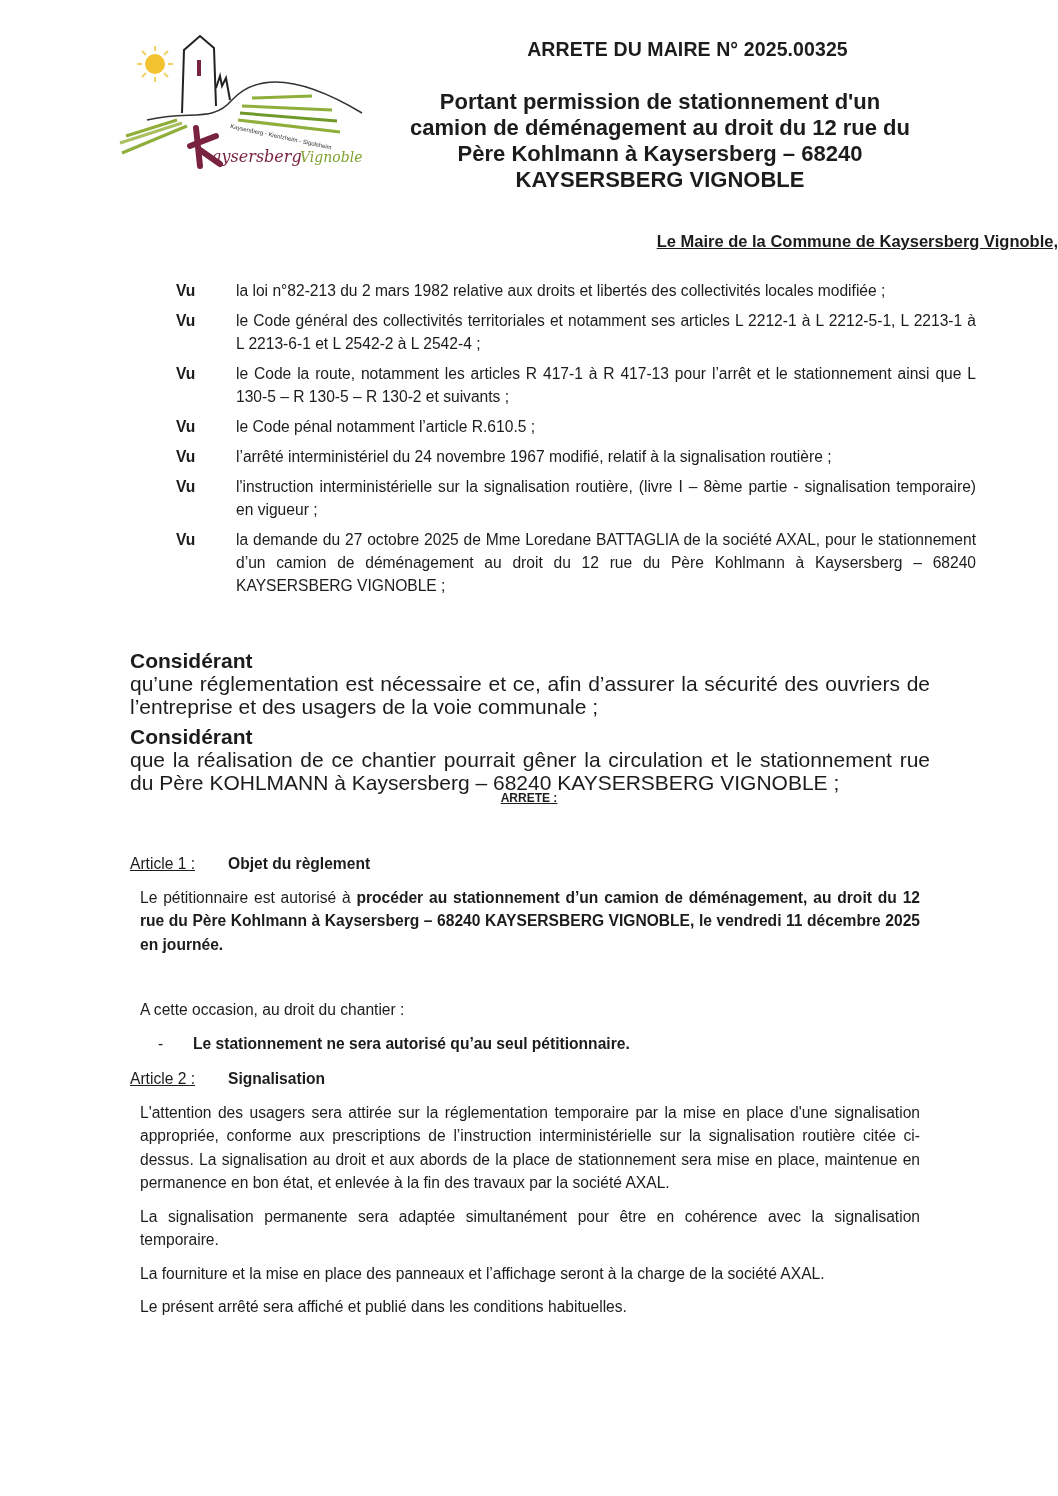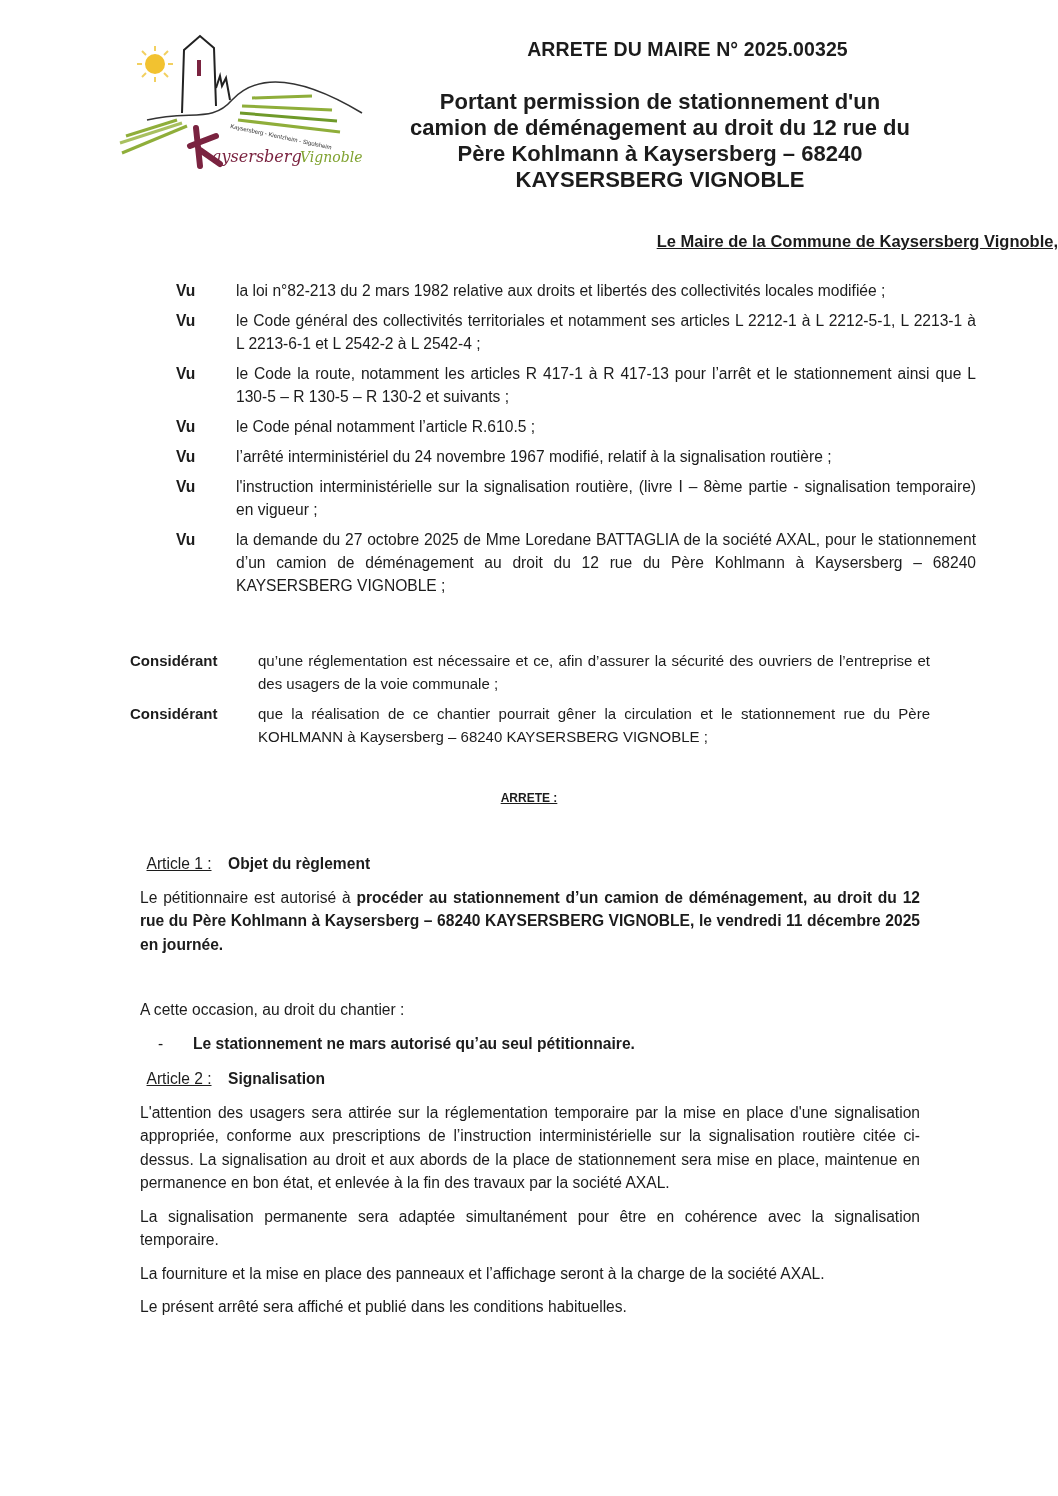--- a/index.html
+++ b/index.html
@@ -11,30 +11,30 @@
   .header-right { position: absolute; left: 400px; top: 38px; width: 520px; text-align: center; }
   .doc-title { font-weight: bold; font-size: 19.5px; margin: 0 0 0 55px; letter-spacing: 0.1px; }
   .doc-subtitle { font-weight: bold; font-size: 22px; line-height: 26px; margin-top: 28px; }
   .preamble { position: absolute; left: 0; top: 232px; width: 1058px; text-align: right;
     font-weight: bold; font-size: 16.5px; text-decoration: underline; }
   .vu-list { position: absolute; left: 130px; top: 279px; width: 800px; margin-left: 46px; }
   .vu-item { display: flex; font-size: 15.6px; line-height: 23px; margin-bottom: 7px; }
   .vu-label { width: 60px; flex: none; font-weight: bold; }
   .vu-text { flex: 1; text-align: justify; }
   .cons-list { position: absolute; left: 130px; top: 649px; width: 800px; }
-  .cons-item { display: flex; font-size: 15px; line-height: 23px; margin-bottom: 7px; }
+  .cons-item { display: flex; font-size: 21px; line-height: 23px; margin-bottom: 7px; flex-direction: column; }
   .cons-label { width: 128px; flex: none; font-weight: bold; }
   .cons-text { flex: 1; text-align: justify; }
   .arrete { position: absolute; left: 0; top: 791px; width: 1058px; text-align: center;
     font-weight: bold; font-size: 12px; text-decoration: underline; }
   .article { position: absolute; left: 130px; width: 800px; font-size: 15.6px; line-height: 23.5px; }
   .art1 { top: 852px; }
   .art2 { top: 1067px; }
   .art-head { display: flex; }
-  .art-num { text-decoration: underline; width: 98px; flex: none; text-align: center; }
+  .art-num { text-decoration: underline; width: 98px; flex: none; }
   .art-title { font-weight: bold; }
   .art-num { font-weight: normal; }
   .just { text-align: justify; margin: 10px; }
   .bold { font-weight: bold; }
   .gap { height: 22px; }
   .bullet { display: flex; margin-left: 28px; }
   .bullet-dash { width: 35px; flex: none; }
 </style>
 </head>
 <body>
@@ -135,21 +135,21 @@
 <div class="article art1">
   <div class="art-head">
     <span class="art-num">Article 1 :</span>
     <span class="art-title">Objet du règlement</span>
   </div>
   <p class="just"><span>Le pétitionnaire est autorisé à </span><span class="bold">procéder au stationnement d’un camion de déménagement, au droit du 12 rue du Père Kohlmann à Kaysersberg – 68240 KAYSERSBERG VIGNOBLE, le vendredi 11 décembre 2025 en journée.</span></p>
   <div class="gap"></div>
   <p class="just">A cette occasion, au droit du chantier :</p>
   <div class="bullet">
     <span class="bullet-dash">-</span>
-    <span class="bold">Le stationnement ne mars autorisé qu’au seul pétitionnaire.</span>
+    <span class="bold">Le stationnement ne sera autorisé qu’au seul pétitionnaire.</span>
   </div>
 </div>
 
 <div class="article art2">
   <div class="art-head">
     <span class="art-num">Article 2 :</span>
     <span class="art-title">Signalisation</span>
   </div>
   <p class="just">L'attention des usagers sera attirée sur la réglementation temporaire par la mise en place d'une signalisation appropriée, conforme aux prescriptions de l’instruction interministérielle sur la signalisation routière citée ci-dessus. La signalisation au droit et aux abords de la place de stationnement sera mise en place, maintenue en permanence en bon état, et enlevée à la fin des travaux par la société AXAL.</p>
   <p class="just">La signalisation permanente sera adaptée simultanément pour être en cohérence avec la signalisation temporaire.</p>

